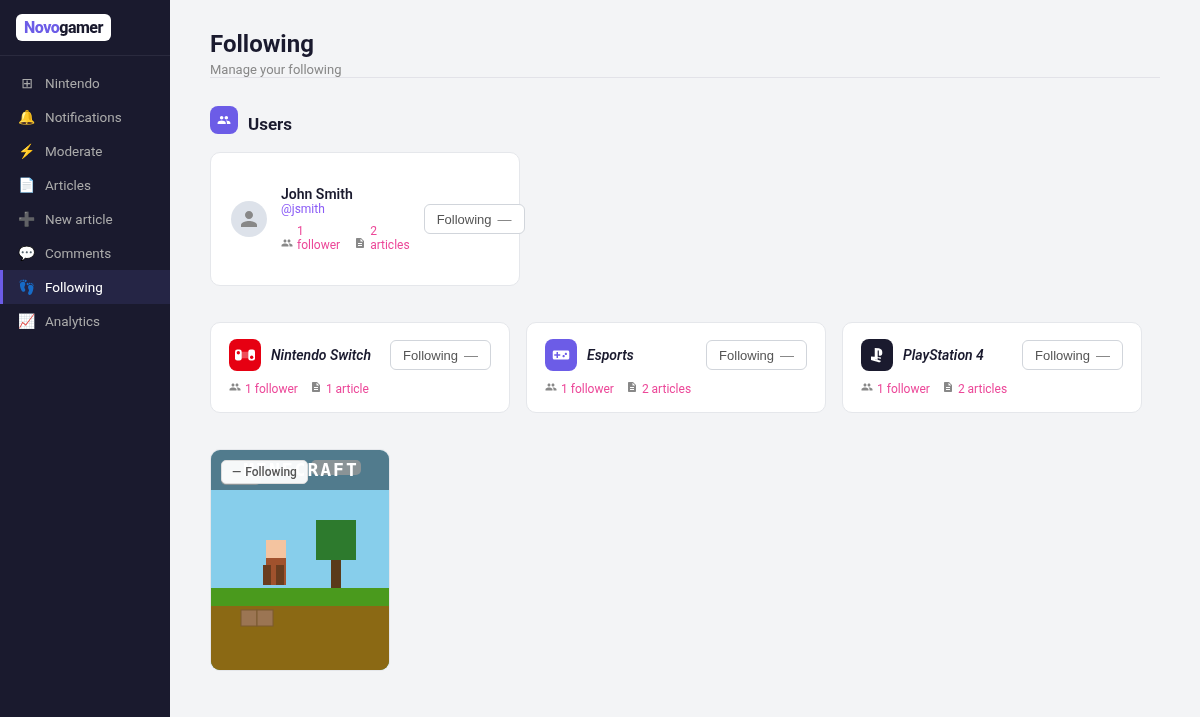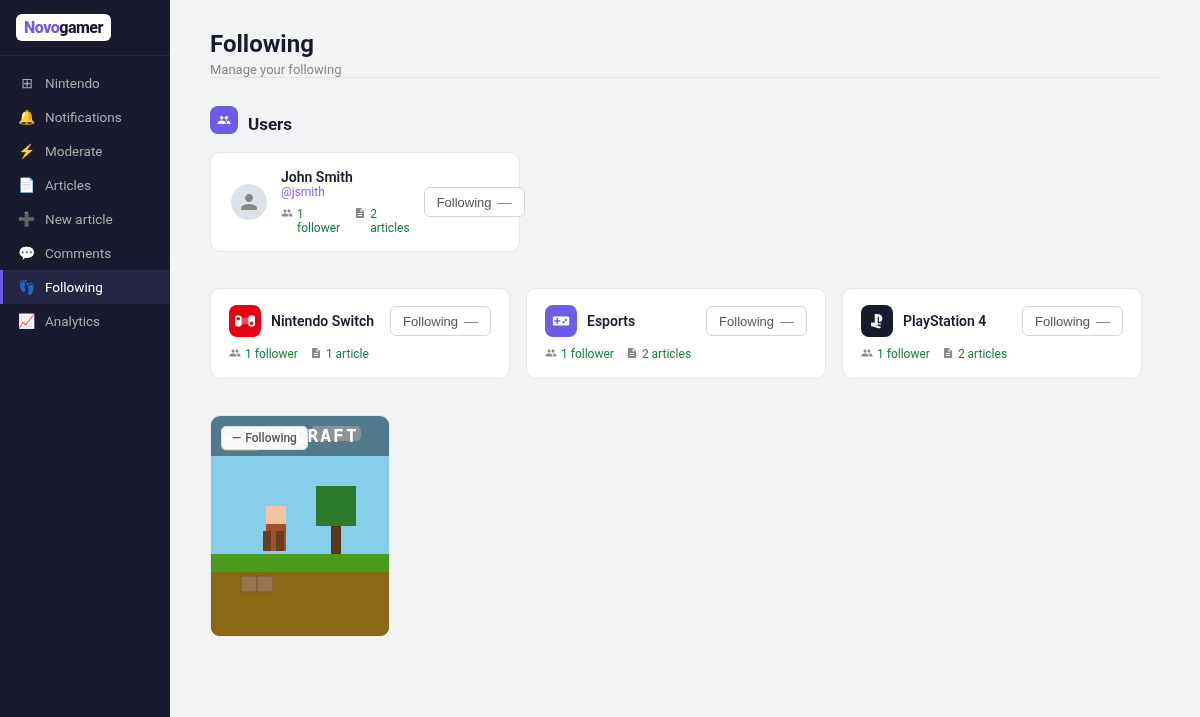--- a/index.html
+++ b/index.html
@@ -112,21 +112,21 @@
       font-weight: 700;
       color: #1a1a2e;
       margin-top: 8px;
     }
 
     
     .user-card {
       background: #fff;
       border-radius: 10px;
       border: 1px solid #e5e7eb;
-      padding: 16px 20px;
+      padding: 33px 20px;
       display: flex;
       align-items: center;
       gap: 14px;
       max-width: 310px;
     }
     .avatar-circle {
       width: 36px;
       height: 36px;
       background: #dde2ea;
       border-radius: 50%;
@@ -147,24 +147,24 @@
       font-size: 12px;
       color: #8b5cf6;
     }
     .user-meta {
       display: flex;
       gap: 14px;
       margin-top: 8px;
     }
     .meta-item {
       display: flex;
-      align-items: flex-start;
+      align-items: flex-end;
       gap: 4px;
       font-size: 12px;
-      color: #15803d;
+      color: #ec4899;
     }
     .meta-icon { font-size: 12px; }
 
     
     .following-btn {
       display: flex;
       align-items: center;
       gap: 6px;
       border: 1px solid #d1d5db;
       background: #fff;
@@ -214,20 +214,21 @@
       font-size: 16px;
       flex-shrink: 0;
     }
     .tag-icon-nintendo { background: #e60012; color: white; }
     .tag-icon-esports { background: #6c5ce7; color: white; }
     .tag-icon-ps4 { background: #1a1a2e; color: white; }
     .tag-name {
       font-size: 14px;
       font-weight: 600;
       color: #1a1a2e;
+      font-style: italic;
     }
     .tag-meta {
       display: flex;
       gap: 12px;
       margin-top: 6px;
     }
 
     
     .games-grid {
       display: flex;

